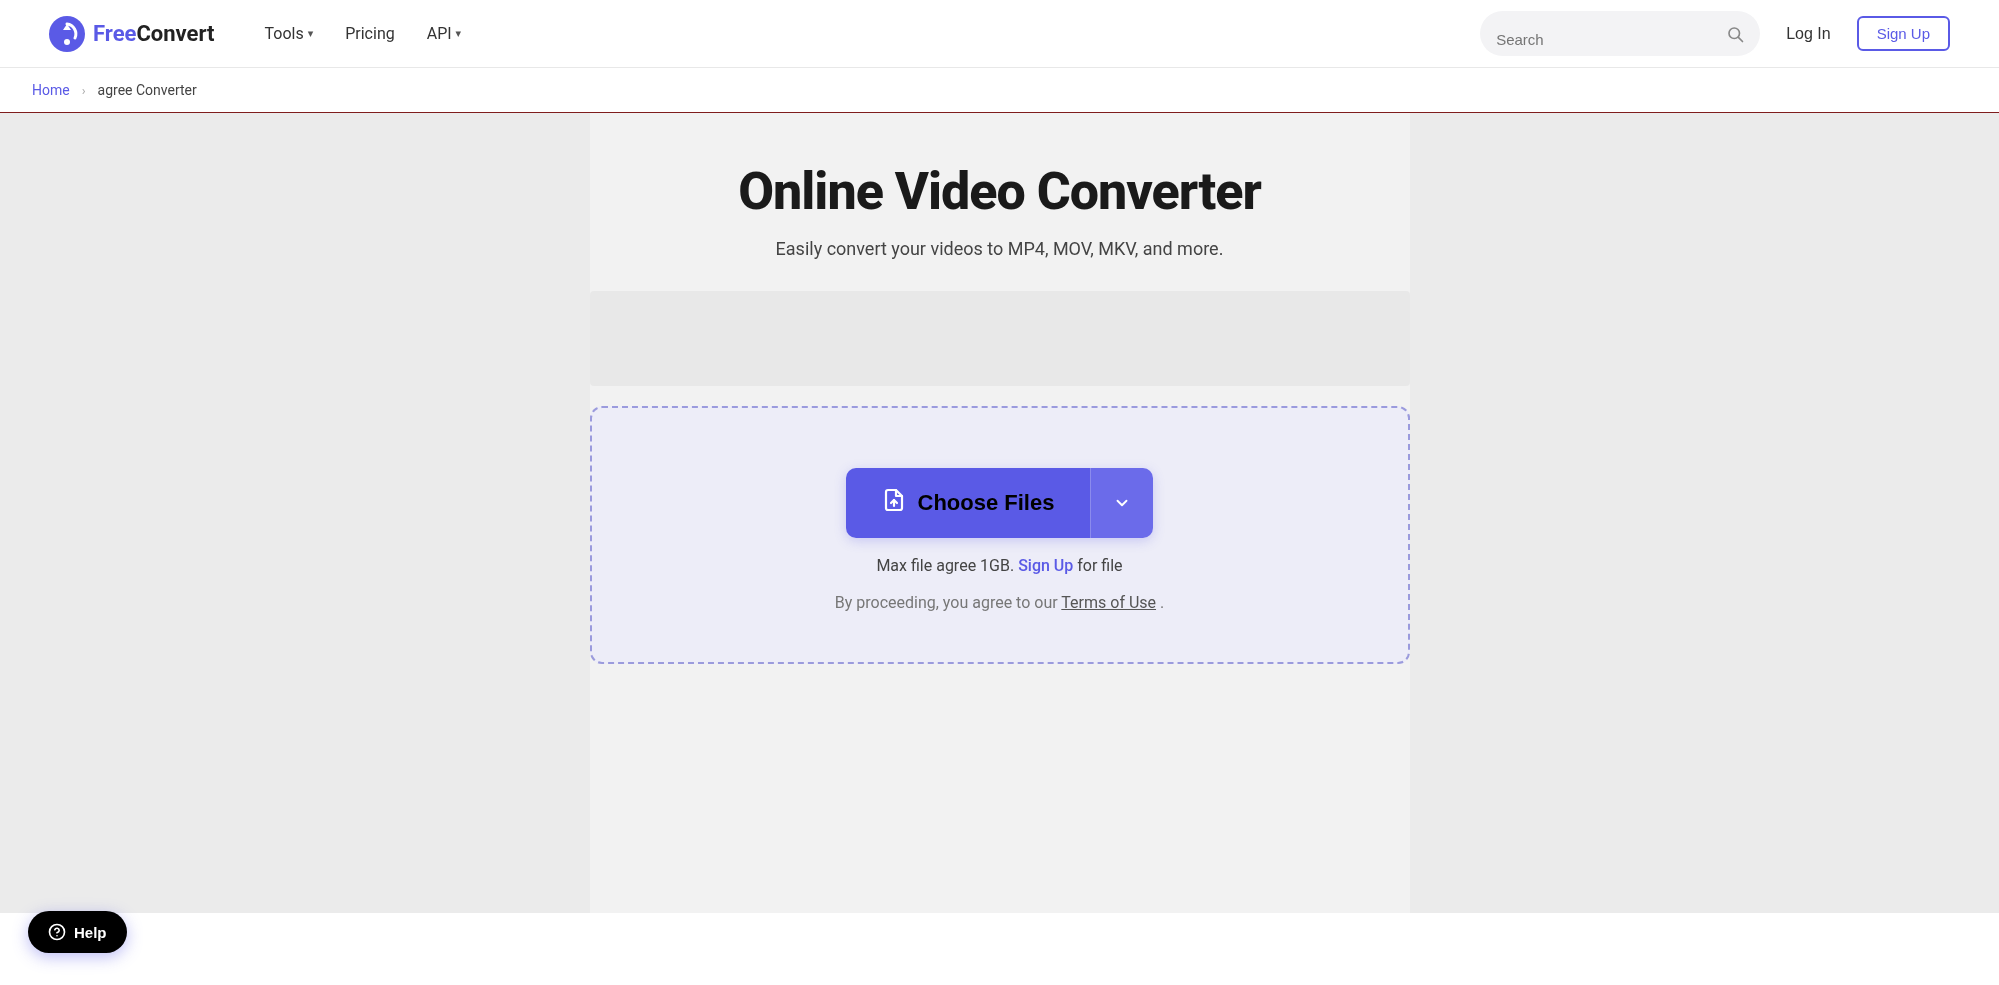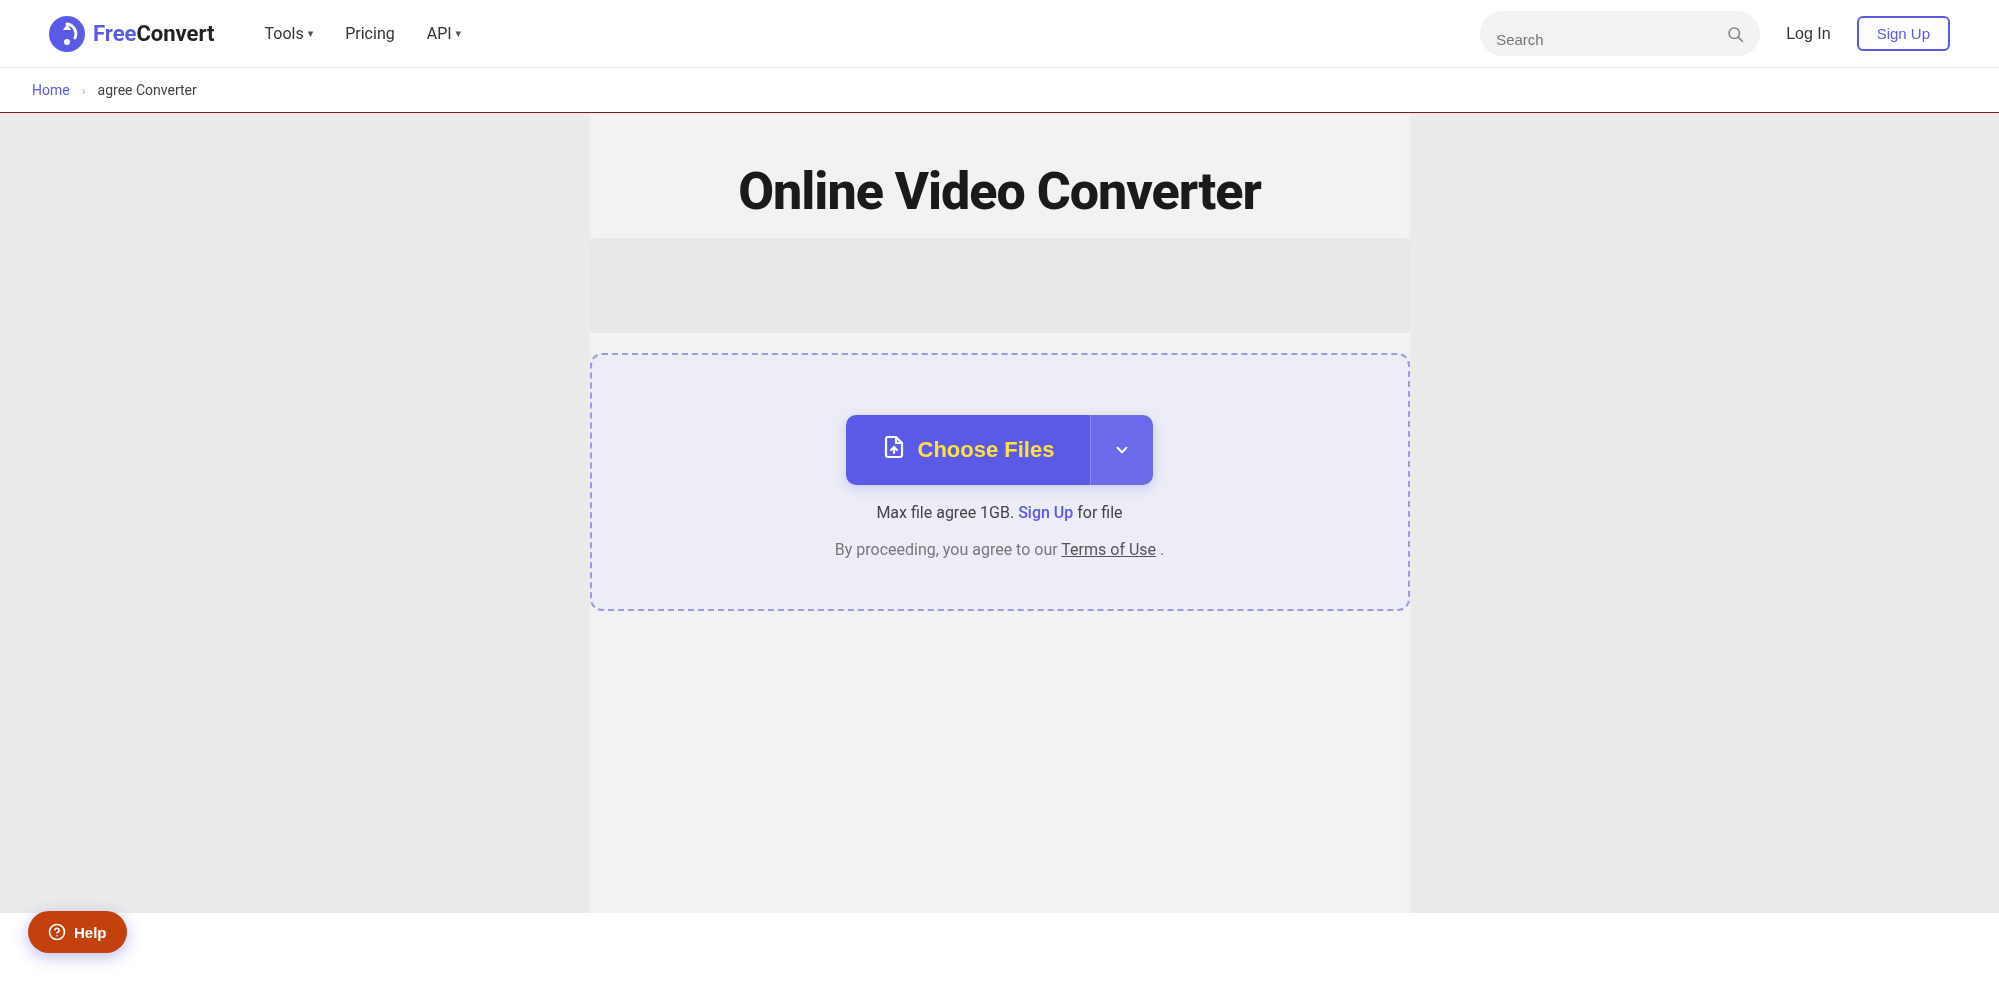--- a/index.html
+++ b/index.html
@@ -162,21 +162,21 @@
       align-items: stretch;
       border-radius: 10px;
       overflow: hidden;
       box-shadow: 0 3px 12px rgba(90,90,230,0.25);
     }
     .choose-files-btn {
       display: flex;
       align-items: center;
       gap: 12px;
       background: #5a5ae6;
-      color: #fde047;
+      color: #000000;
       border: none;
       padding: 20px 36px;
       font-size: 22px;
       font-weight: 700;
       cursor: pointer;
       border-right: 1px solid rgba(255,255,255,0.3);
     }
     .file-icon {
       font-size: 22px;
     }
@@ -212,21 +212,21 @@
     }
 
     
     .help-btn {
       position: fixed;
       bottom: 32px;
       left: 28px;
       display: flex;
       align-items: center;
       gap: 8px;
-      background: #c2410c;
+      background: #000000;
       color: #fff;
       border: none;
       border-radius: 24px;
       padding: 12px 20px;
       font-size: 15px;
       font-weight: 600;
       cursor: pointer;
       box-shadow: 0 4px 16px rgba(90,90,230,0.4);
     }
 
@@ -297,20 +297,21 @@
   <a href="#">Home</a>
   <span class="breadcrumb-sep">›</span>
   <span class="breadcrumb-current">agree Converter</span>
 </div>
 
 <div class="main-layout">
   <div class="side-panel"></div>
 
   <div class="main-panel">
     <h1 class="page-title">Online Video Converter</h1>
+    <p class="page-subtitle">Easily convert your videos to MP4, MOV, MKV, and more.</p>
 
     <div class="ad-banner"></div>
 
     <div class="dropzone">
       <div class="choose-files-row">
         <button class="choose-files-btn">
           <span class="file-icon">
             <svg width="24" height="24" viewBox="0 0 24 24" fill="none" stroke="white" stroke-width="2.2" stroke-linecap="round" stroke-linejoin="round">
               <path d="M14 2H6a2 2 0 0 0-2 2v16a2 2 0 0 0 2 2h12a2 2 0 0 0 2-2V8z"></path>
               <polyline points="14 2 14 8 20 8"></polyline>

